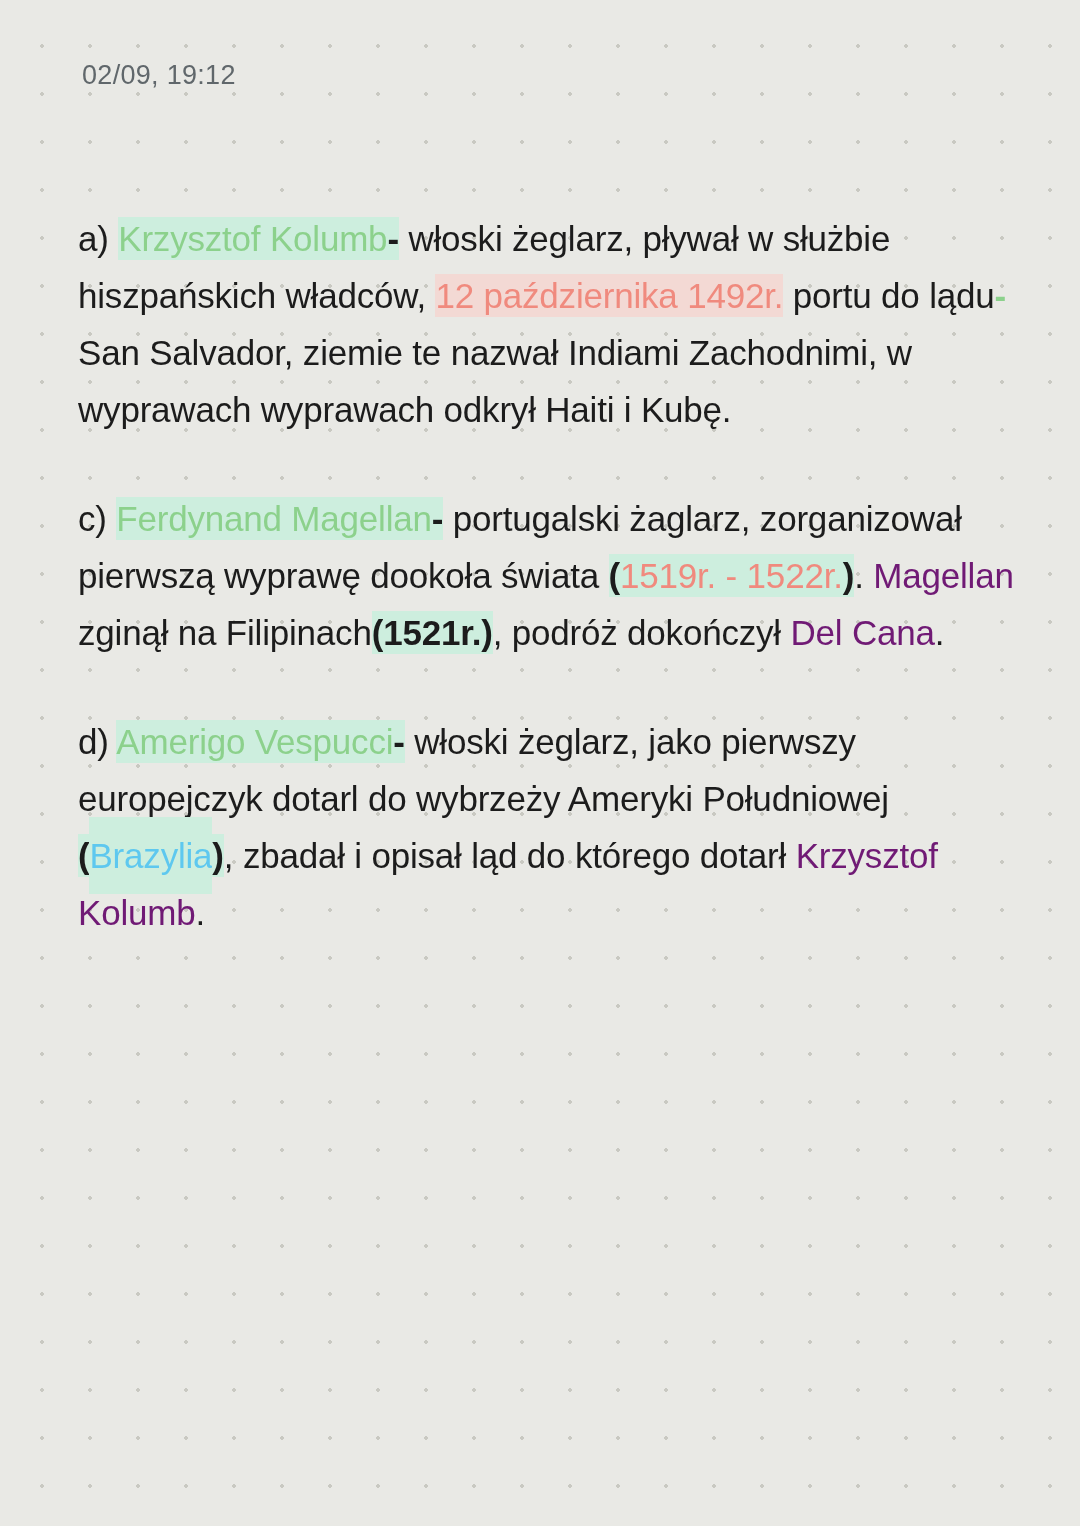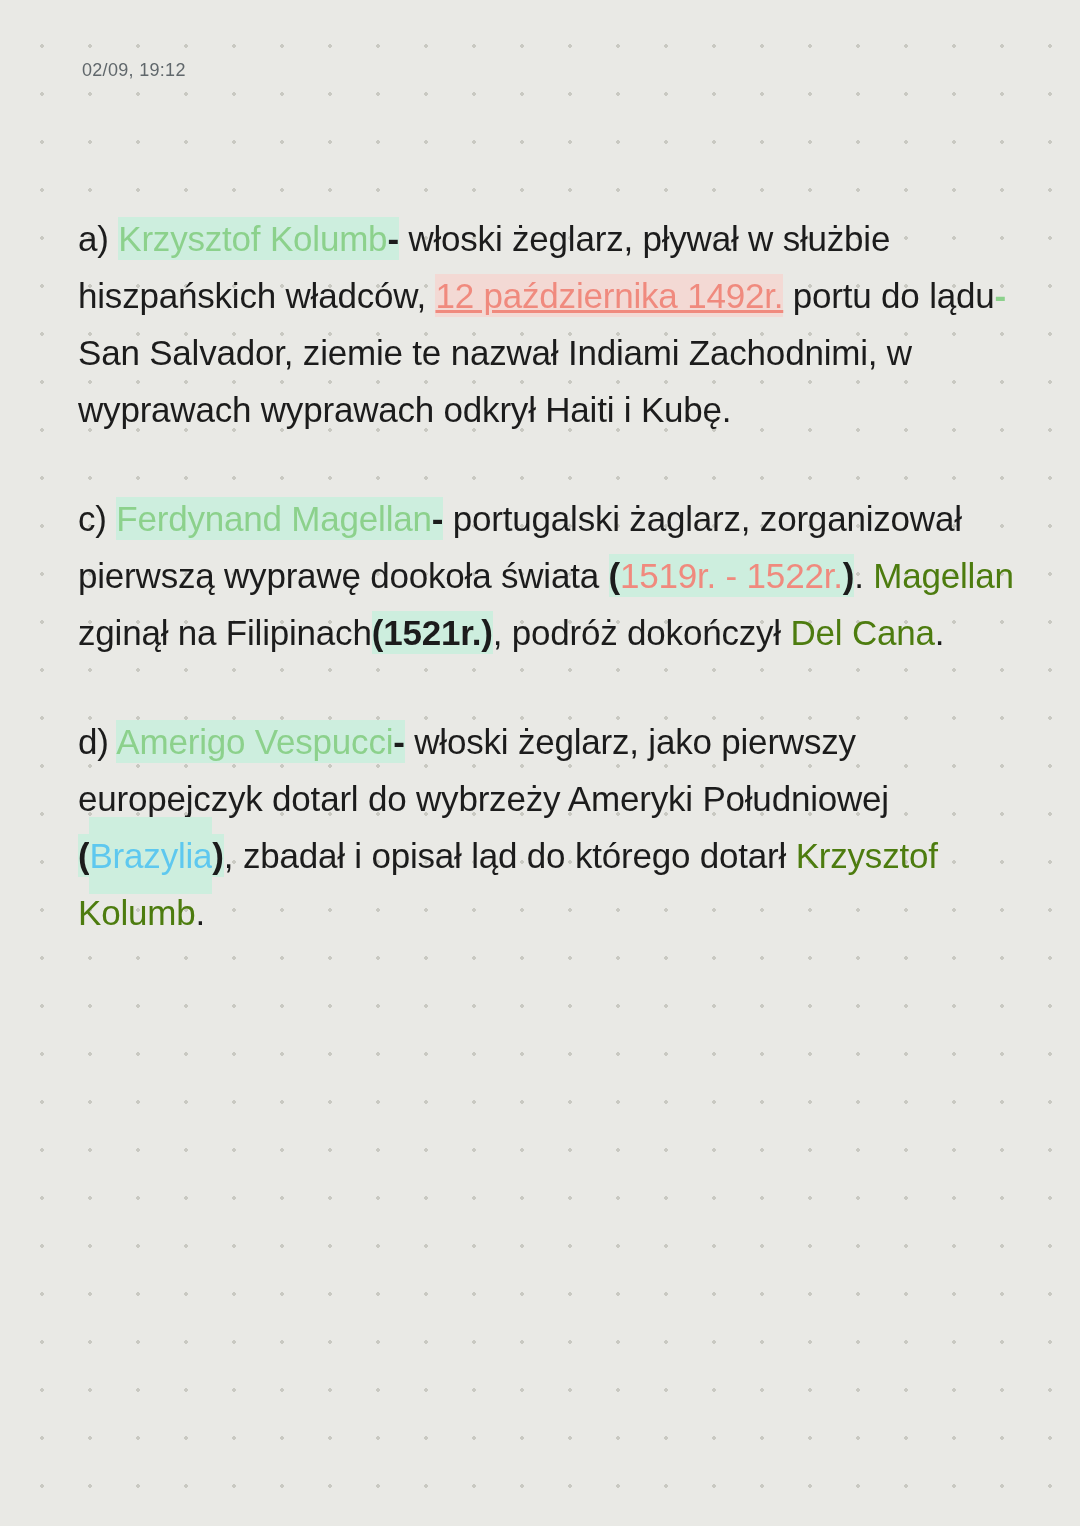--- a/index.html
+++ b/index.html
@@ -28,21 +28,21 @@
   .content {
     position: absolute;
     inset: 0;
     padding: 0;
   }
 
   .timestamp {
     position: absolute;
     left: 82px;
     top: 60px;
-    font-size: 18px;
+    font-size: 27px;
     color: #60676b;
     letter-spacing: 0.3px;
   }
 
   .notes {
     position: absolute;
     left: 78px;
     top: 210px;
     width: 940px;
   }
@@ -62,31 +62,30 @@
 
   
   .hl-green {
     color: #8cd18c;
     background: #cdeede;
     box-decoration-break: clone;
     -webkit-box-decoration-break: clone;
     padding: 2px 0;
   }
   .hl-green-plain {
-    color: #4d7c0f;
+    color: #701a75;
     box-decoration-break: clone;
     -webkit-box-decoration-break: clone;
   }
   .hl-red {
     color: #f08a7e;
     background: #f3d9d4;
     box-decoration-break: clone;
     -webkit-box-decoration-break: clone;
     padding: 2px 0;
-    text-decoration: underline;
   }
   .hl-red-mint {
     color: #f08a7e;
     background: #cdeede;
     box-decoration-break: clone;
     -webkit-box-decoration-break: clone;
     padding: 2px 0;
   }
   .hl-blue {
     color: #5ec8ef;

